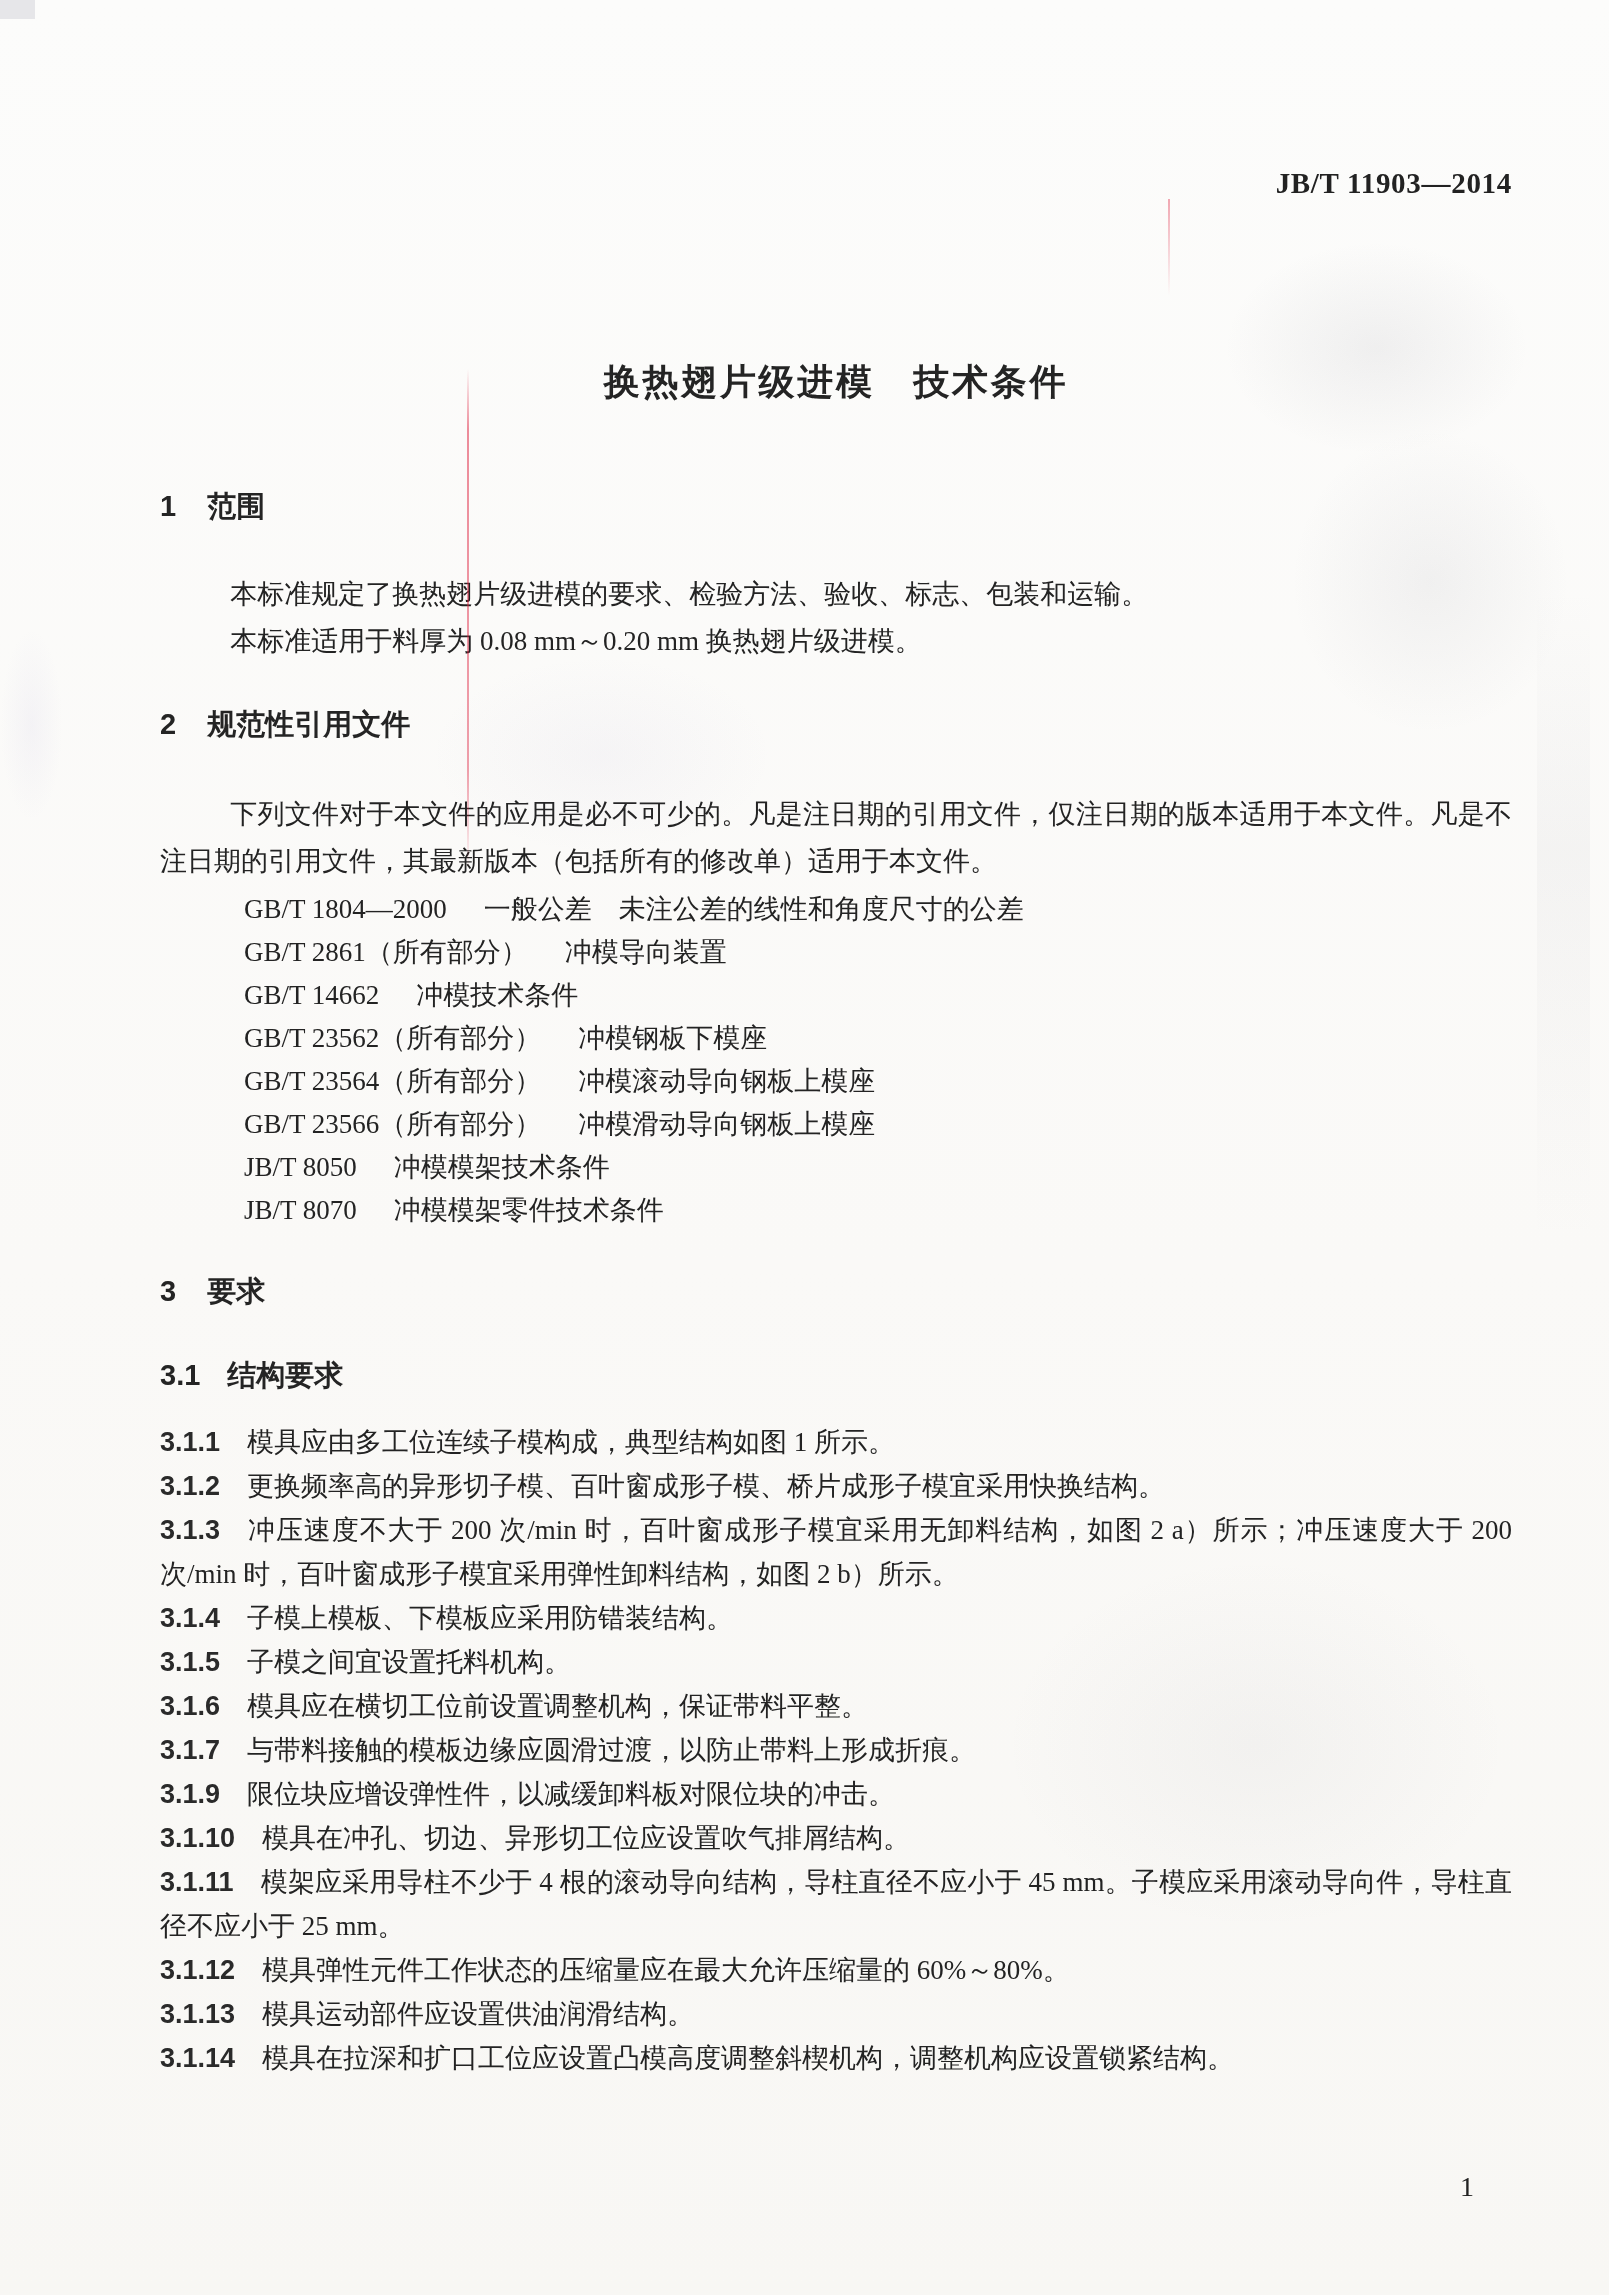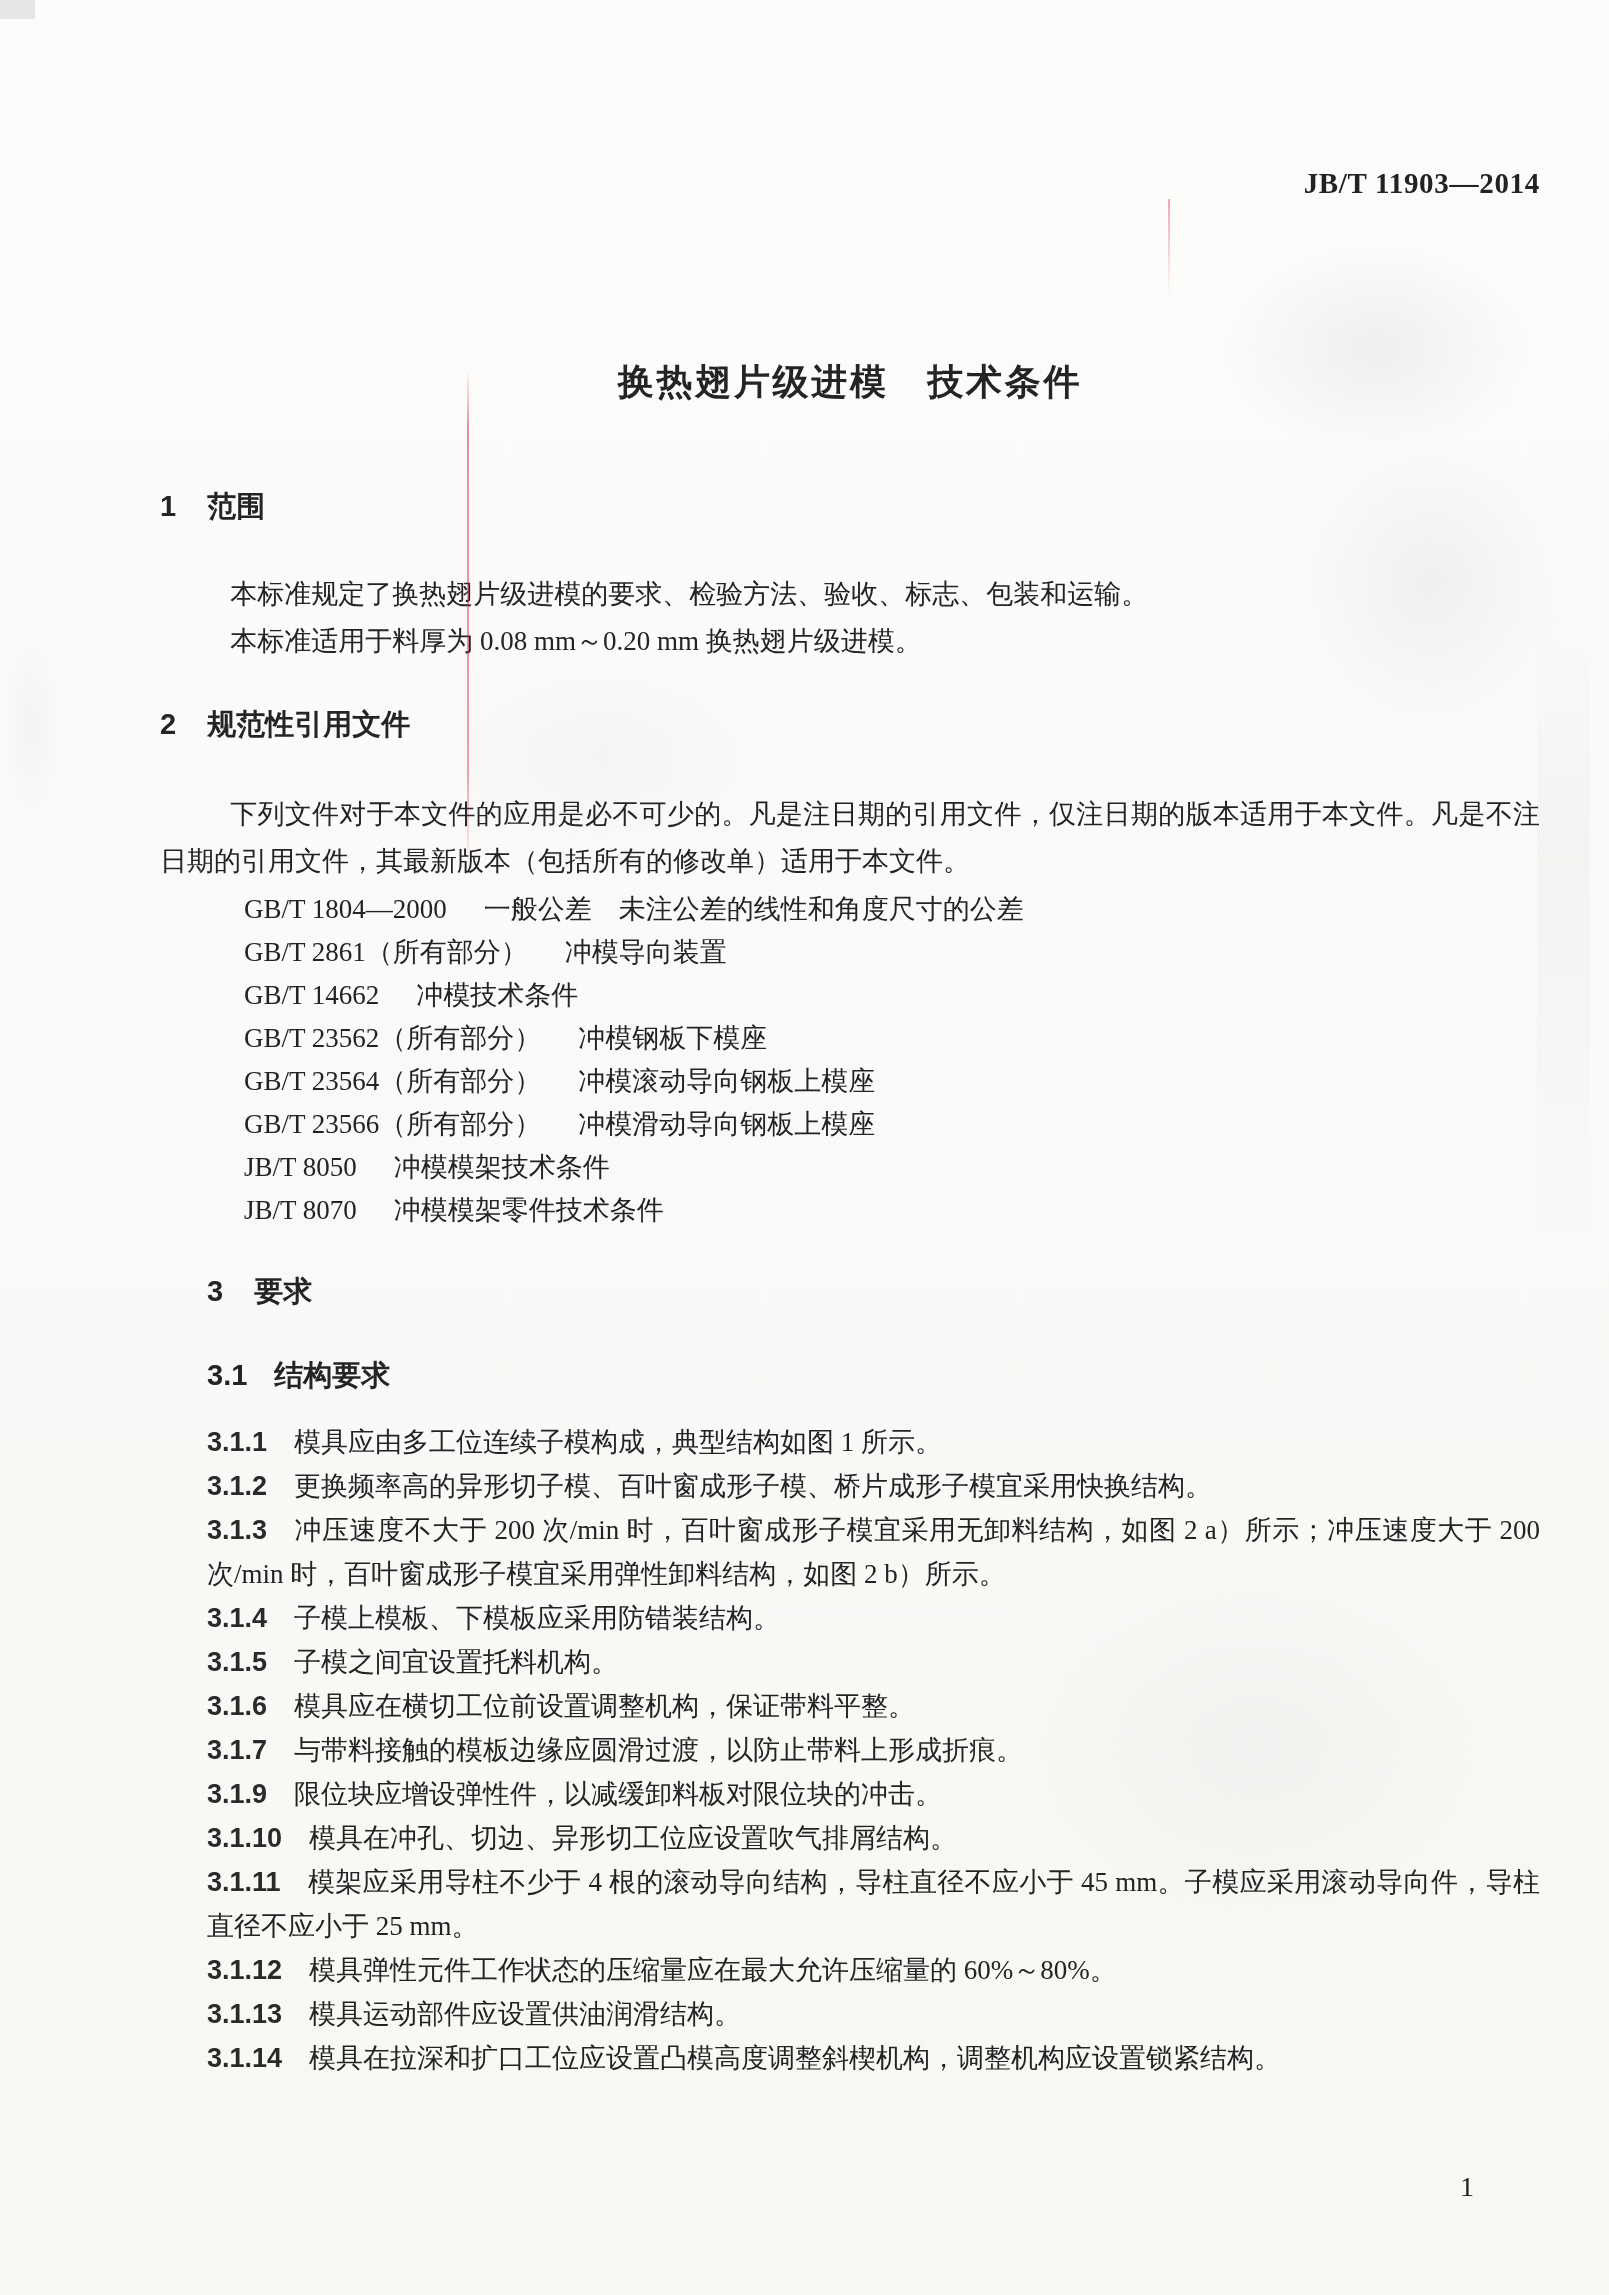--- a/index.html
+++ b/index.html
@@ -8,21 +8,21 @@
     background:#e9e8e6;
     font-family:"Liberation Serif", serif;
   }
   .page{
     position:relative;
     width:1610px;height:2295px;
     background:linear-gradient(180deg,#fcfcfb 0%,#faf9f7 55%,#f8f7f4 100%);
     color:#1f1f1f;
     overflow:hidden;
   }
-  .content{padding:0 70px 0 160px;}
+  .content{padding:0 98px 0 160px;}
 
   .doc-header{
     padding-top:166px;
     text-align:right;
     font-family:"Liberation Serif", serif;
     font-weight:bold;
     font-size:29px;
     line-height:35px;
     letter-spacing:0.7px;
     color:#222;
@@ -51,21 +51,21 @@
     font-family:"Liberation Sans", sans-serif;
     font-weight:bold;
     font-size:29px;
     line-height:37px;
     color:#242424;
   }
   h3.subsec .sec-num{margin-right:27px;}
 
   .sec-scope{margin-top:82px;}
   .sec-refs{margin-top:41px;}
-  .sec-req{margin-top:41px;margin-left:47px;}
+  .sec-req{margin-top:41px;}
 
   p.para{
     margin:0;
     font-size:27px;
     line-height:47px;
     text-align:justify;
     text-indent:2.6em;
     color:#232323;
   }
   p.para.first{margin-top:46px;}

